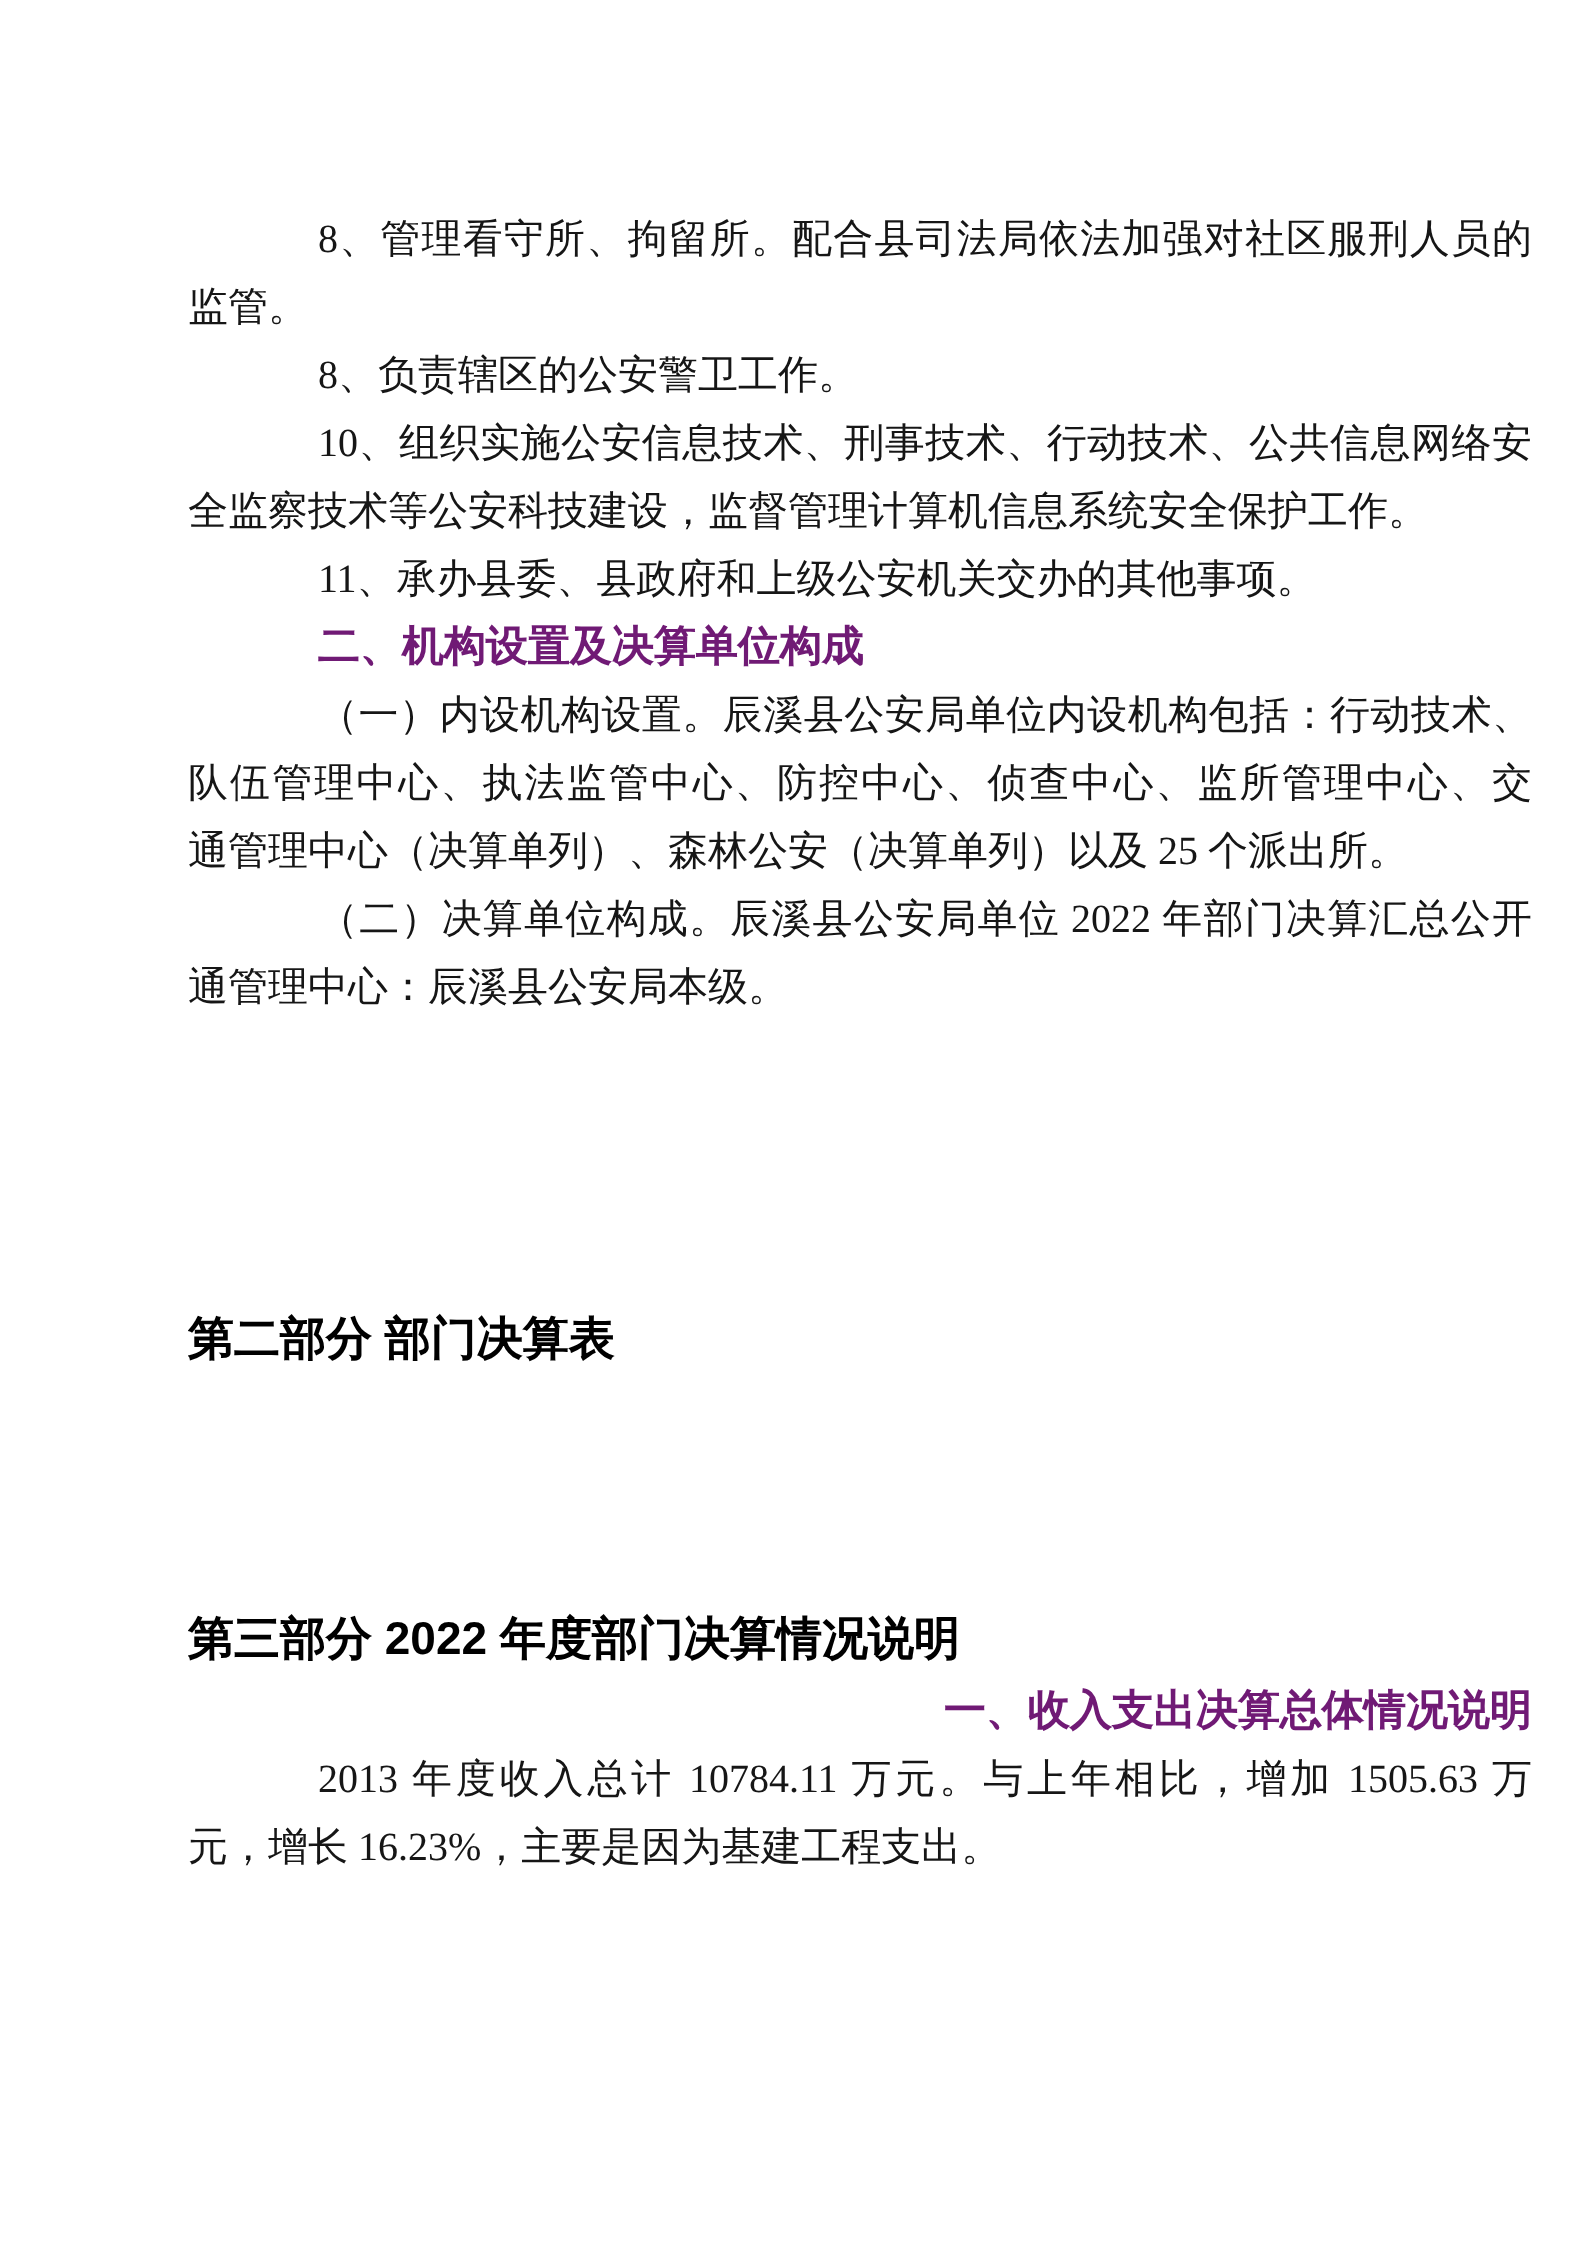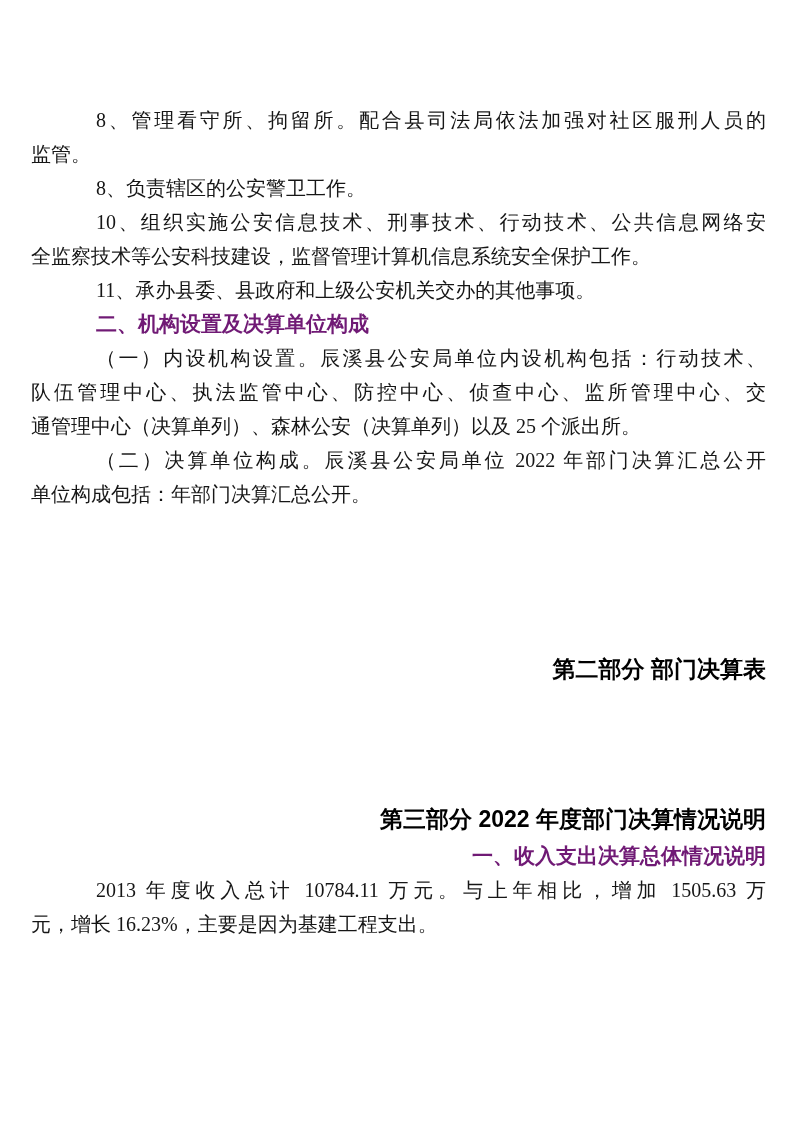--- a/index.html
+++ b/index.html
@@ -6,21 +6,21 @@
     margin: 0;
     padding: 0;
     background: #ffffff;
   }
   .page {
     position: relative;
     width: 793px;
     height: 1122px;
     background: #ffffff;
     box-sizing: border-box;
-    padding: 103px 27px 0 31px;
+    padding: 103px 27px 0 94px;
     font-family: "Liberation Serif", "DejaVu Serif", serif;
     font-size: 20px;
     color: #161616;
     overflow: hidden;
   }
   .ln {
     height: 34px;
     line-height: 34px;
     overflow: hidden;
   }
@@ -33,21 +33,21 @@
   .h-left {
     font-family: "Liberation Sans", "DejaVu Sans", sans-serif;
     font-weight: bold;
     font-size: 21px;
     color: #701a75;
   }
   .h-center {
     font-family: "Liberation Sans", "DejaVu Sans", sans-serif;
     font-weight: bold;
     font-size: 23px;
-    text-align: right;
+    text-align: left;
     color: #000000;
   }
   .gap-part2 { margin-top: 141px; }
   .gap-part3 { margin-top: 116px; }
   .gap-sm { margin-top: 3px; text-align: right; }
 </style>
 </head>
 <body>
 
 <div class="page">
@@ -62,21 +62,21 @@
 
   <div class="ln ind">11、承办县委、县政府和上级公安机关交办的其他事项。</div>
 
   <div class="ln ind h-left">二、机构设置及决算单位构成</div>
 
   <div class="ln ind fill">（一）内设机构设置。辰溪县公安局单位内设机构包括：行动技术、</div>
   <div class="ln fill">队伍管理中心、执法监管中心、防控中心、侦查中心、监所管理中心、交</div>
   <div class="ln">通管理中心（决算单列）、森林公安（决算单列）以及 25 个派出所。</div>
 
   <div class="ln ind fill">（二）决算单位构成。辰溪县公安局单位 2022 年部门决算汇总公开</div>
-  <div class="ln">单位构成包括：年部门决算汇总公开。</div>
+  <div class="ln">通管理中心：辰溪县公安局本级。</div>
 
   <div class="ln h-center gap-part2">第二部分 部门决算表</div>
 
   <div class="ln h-center gap-part3">第三部分 2022 年度部门决算情况说明</div>
 
   <div class="ln ind h-left gap-sm">一、收入支出决算总体情况说明</div>
 
   <div class="ln ind fill">2013 年度收入总计 10784.11 万元。与上年相比，增加 1505.63 万</div>
   <div class="ln">元，增长 16.23%，主要是因为基建工程支出。</div>
 

